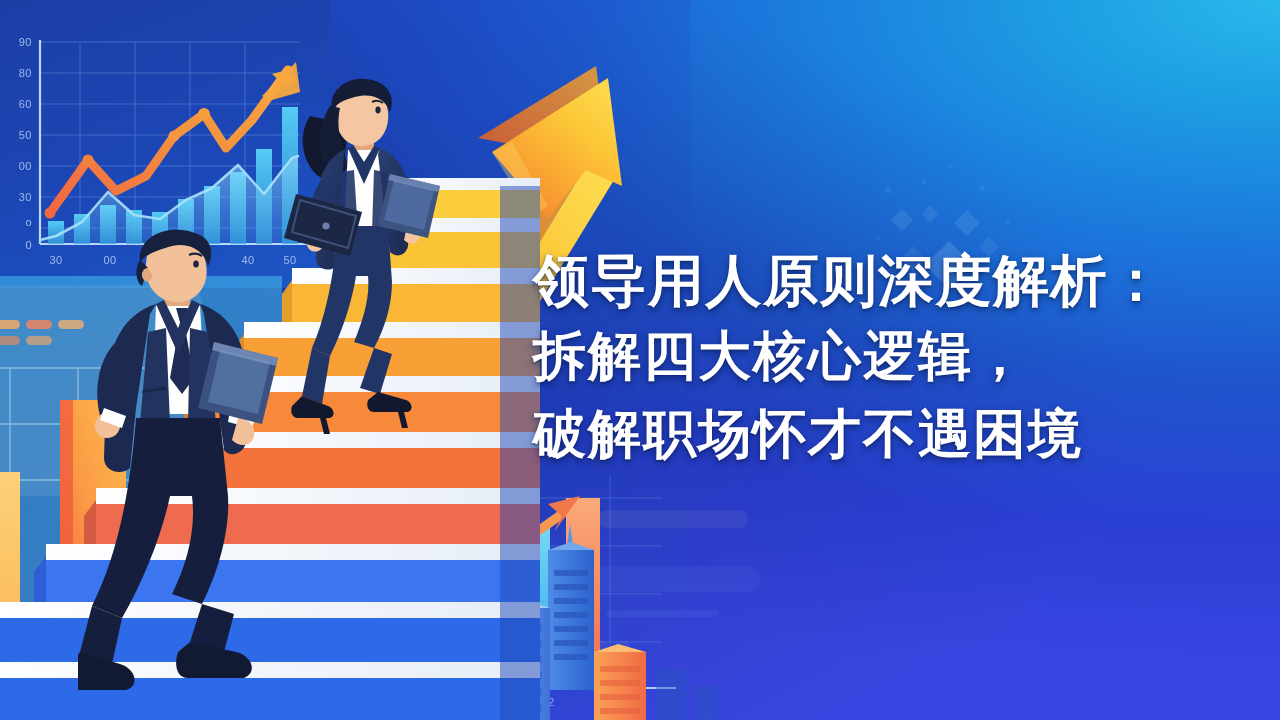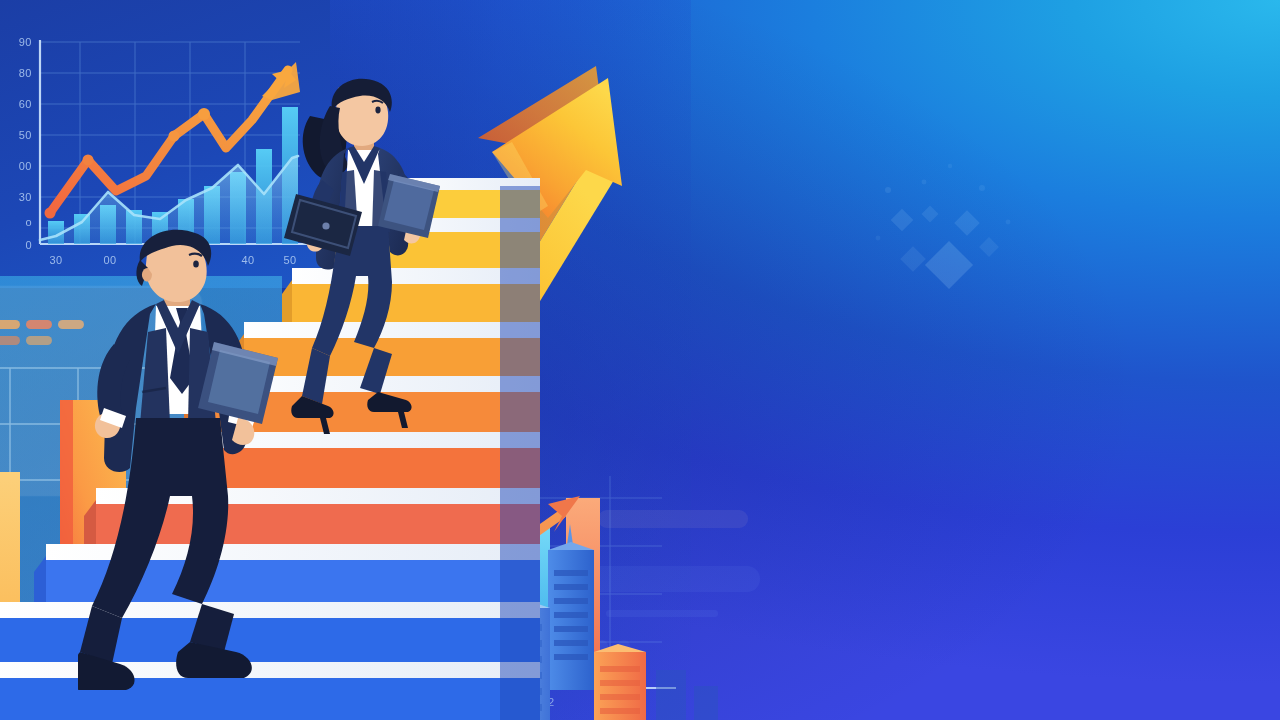--- a/index.html
+++ b/index.html
@@ -584,14 +584,19 @@
       <path d="M160,190 C170,190 178,198 176,208 C174,218 162,220 154,212 Z" fill="#f2c19a"></path>
 
       <g>
         <path d="M136,114 L200,130 L184,196 L120,180 Z" fill="#3b5180"></path>
         <path d="M142,122 L192,134 L180,186 L130,174 Z" fill="#52709f"></path>
         <path d="M136,114 L200,130 L198,138 L134,122 Z" fill="#8aa2cd" opacity=".65"></path>
       </g>
     </svg>
   </div>
 
+  <div class="title-block">
+    <div class="t-line l1">领导用人原则深度解析：</div>
+    <div class="t-line l2">拆解四大核心逻辑，</div>
+    <div class="t-line l3">破解职场怀才不遇困境</div>
+  </div>
 
 </div>
 
 </body></html>

